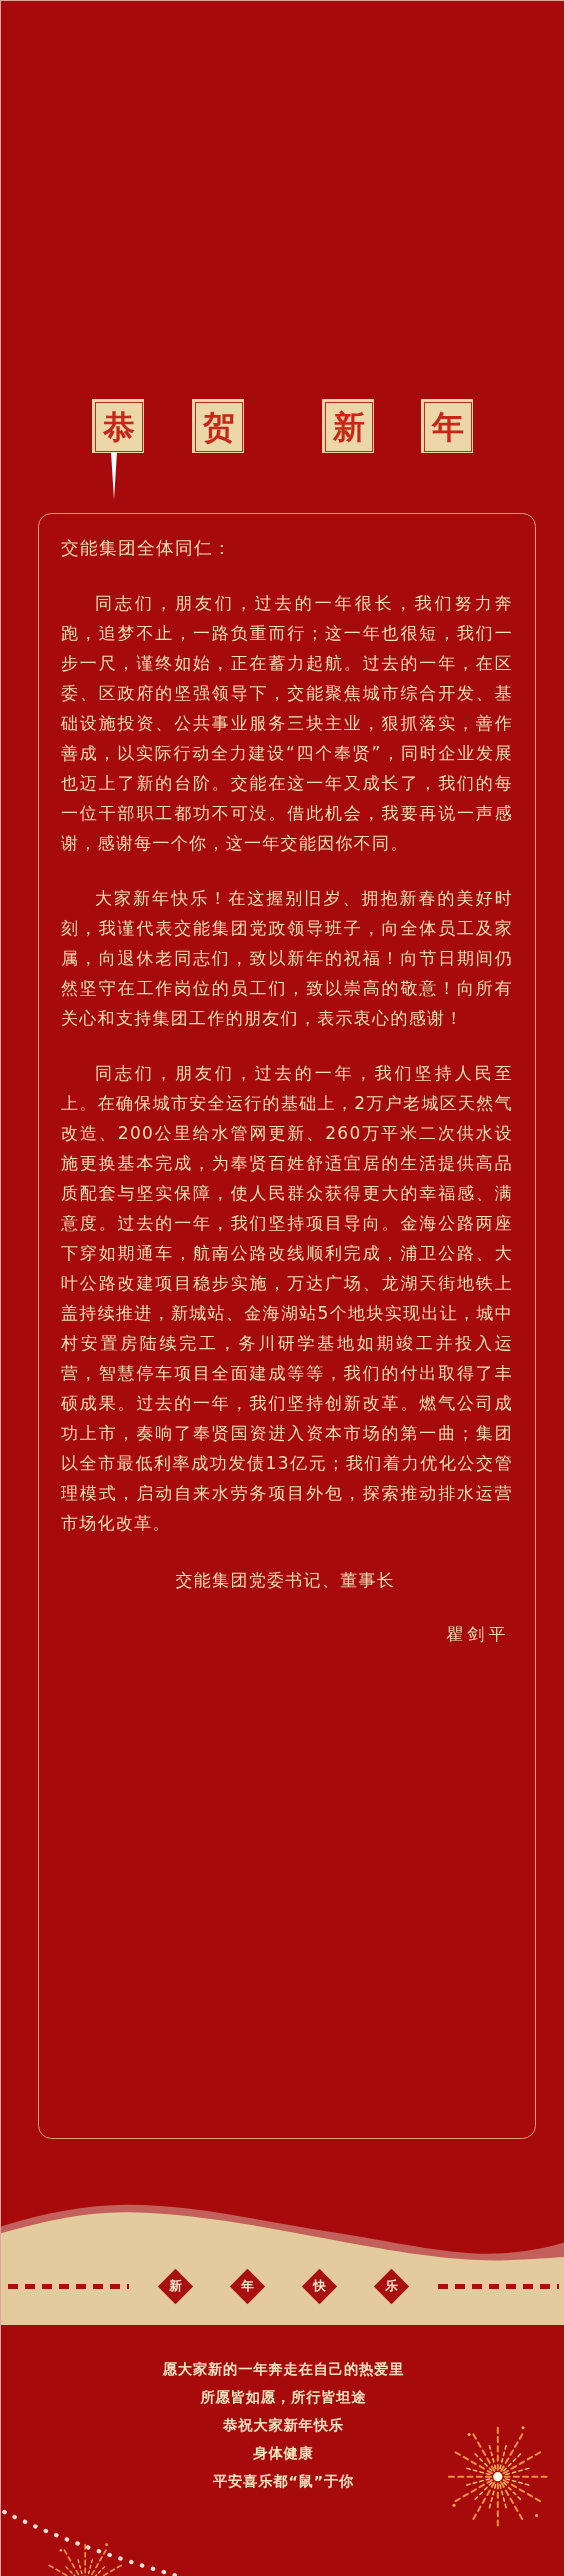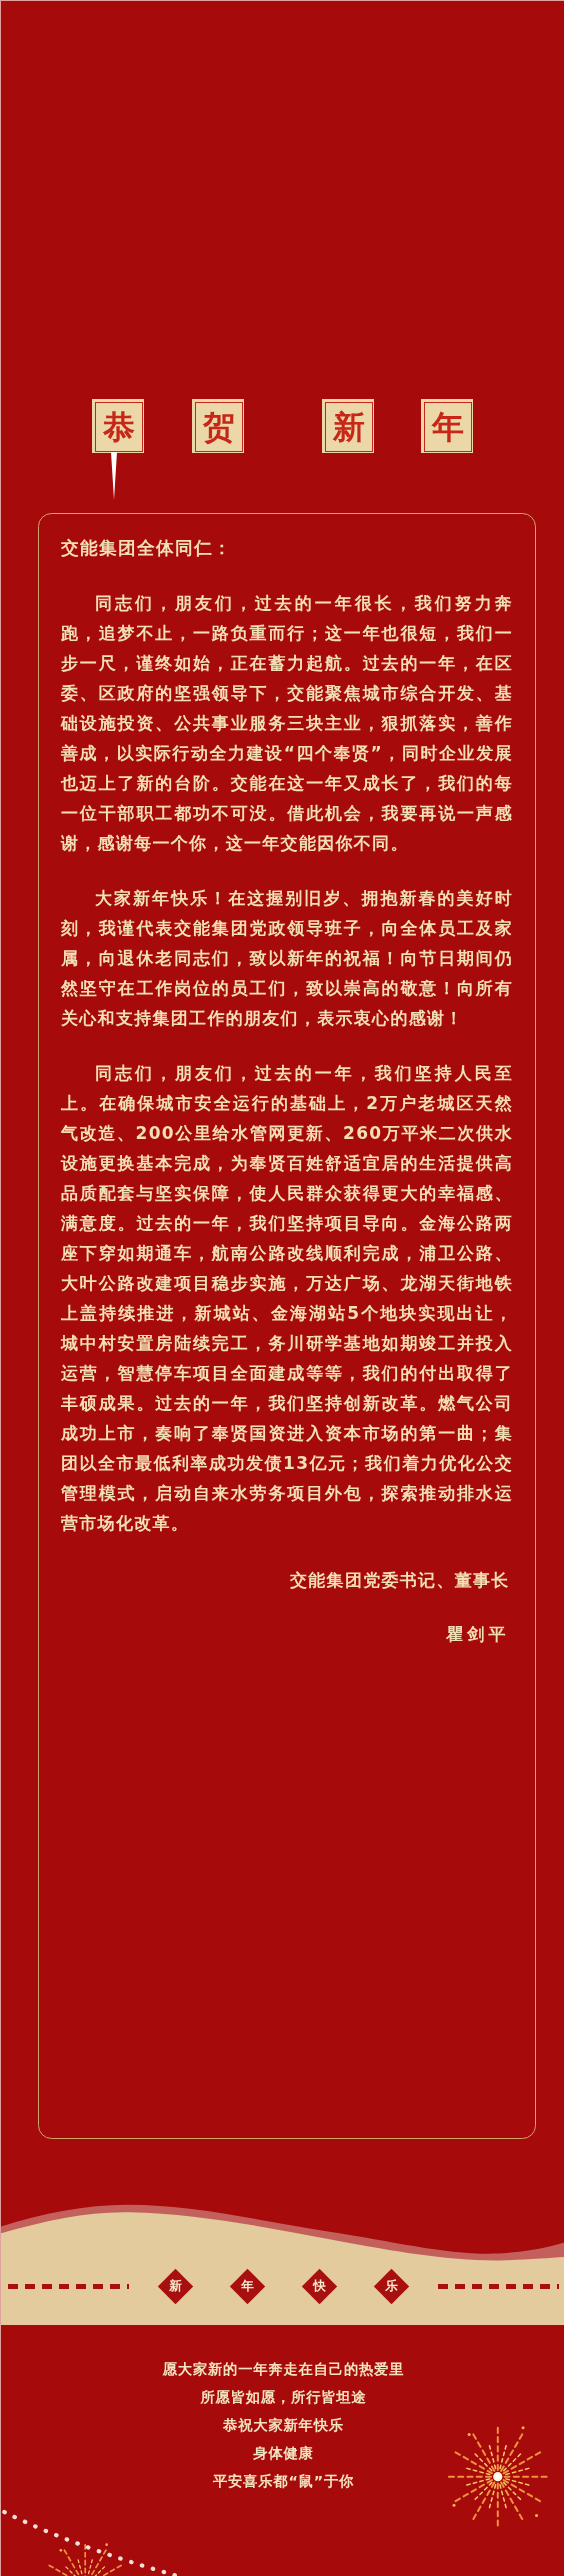--- a/index.html
+++ b/index.html
@@ -33,29 +33,29 @@
     border-right:3.4px solid transparent;
     border-top:48px solid #ffffff;
   }
   
   .letter-box{
     position:absolute;left:37px;top:512px;width:498px;height:1626px;
     box-sizing:border-box;
     border:0.8px solid #cfa76a;border-radius:13.5px;
     padding:13.5px 22px 17px;
     color:#f2dfb5;
-    font-size:17px;line-height:30px;font-weight:bold;
+    font-size:17px;line-height:30px;font-weight:normal;
     letter-spacing:1.3px;
     text-align:justify;
     overflow:hidden;
   }
   .salutation{font-size:17.7px;margin:5px 0 0;}
   .para{margin:25px 0 0;text-indent:2em;}
   .signature{margin-top:25px;text-align:right;padding-right:3.4px;}
-  .sig-title{font-size:17px;line-height:34px;}
+  .sig-title{font-size:17px;line-height:34px;text-align:center;}
   .sig-name{font-size:17px;line-height:34px;letter-spacing:4.2px;margin-top:20px;}
   
   .wave{position:absolute;left:0;top:2138px;width:565px;height:187px;display:block;}
   
   .divider-row{
     position:absolute;left:0;top:2267px;width:565px;height:37px;
     display:flex;align-items:center;box-sizing:border-box;padding:0 6.7px;
   }
   .dash{height:4.2px;flex:1;background:repeating-linear-gradient(90deg,#a8100f 0 10px,transparent 10px 17px);}
   .dash-left{margin-right:34px;}

